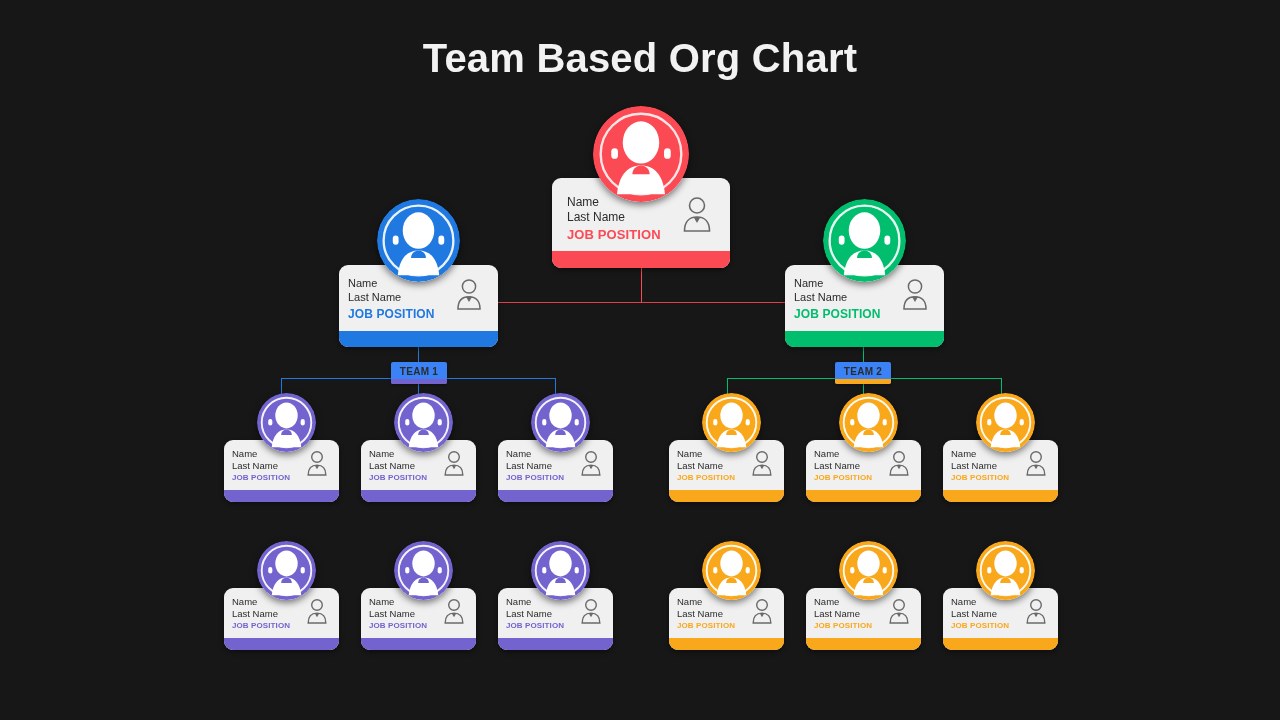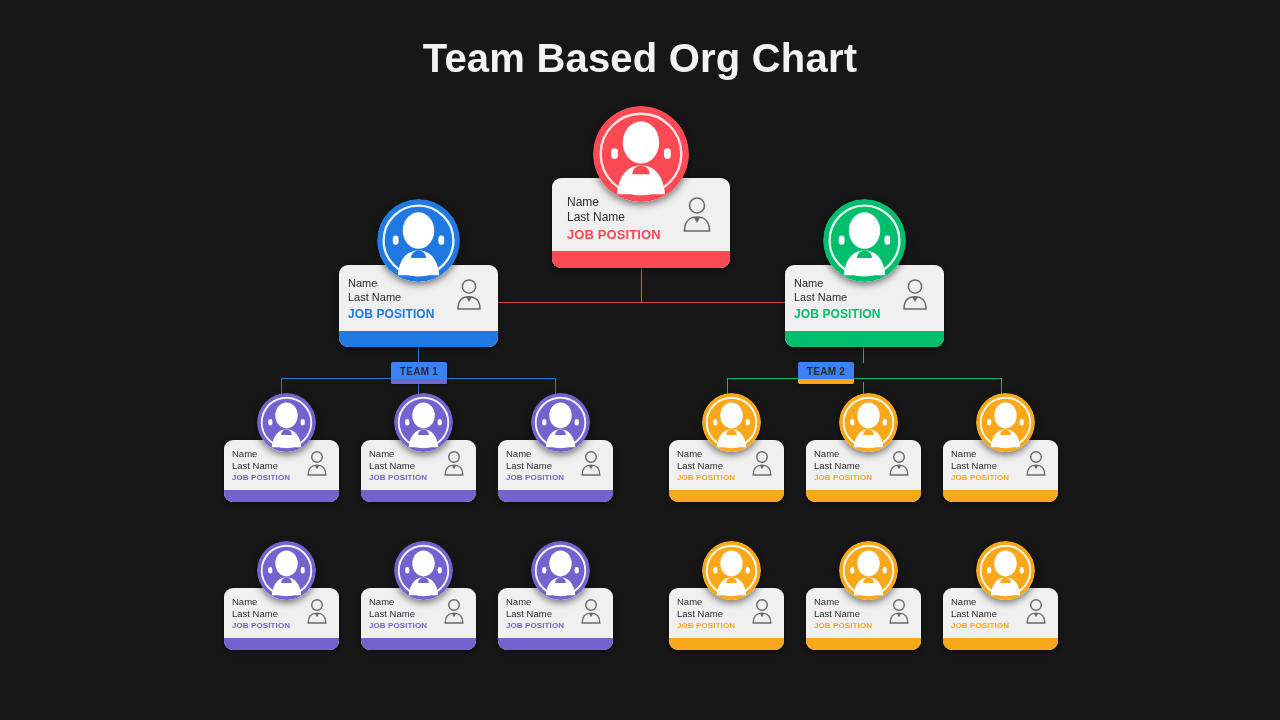--- a/index.html
+++ b/index.html
@@ -129,21 +129,21 @@
   <div class="conn v" style="left:863px; top:382px; height:14px; background:#01bd6e;"></div>
 
   <div class="conn h" style="left:727px; top:378px; width:275px; background:#01bd6e;"></div>
   <div class="conn v" style="left:727px; top:378px; height:18px; background:#01bd6e;"></div>
   <div class="conn v" style="left:1001px; top:378px; height:18px; background:#01bd6e;"></div>
 
   <div class="team-chip" style="left:391px; top:362px; width:56px; height:22px; padding-top:4px;">
     <span class="lbl">TEAM 1</span>
     <span class="chip-accent" style="background:#7263cf;"></span>
   </div>
-  <div class="team-chip" style="left:798px; top:362px; width:56px; height:22px; padding-top:4px;">
+  <div class="team-chip" style="left:835px; top:362px; width:56px; height:22px; padding-top:4px;">
     <span class="lbl">TEAM 2</span>
     <span class="chip-accent" style="background:#f9a71b;"></span>
   </div>
 
   <div class="node">
     <div class="card" style="left:552px; top:178px; width:178px; height:90px;">
       <div class="txt nm" style="left:15px; top:17px; font-size:12px;">Name</div>
       <div class="txt nm" style="left:15px; top:32px; font-size:12px;">Last Name</div>
       <div class="txt job" style="left:15px; top:49px; font-size:13px; color:#fc4a55;">JOB POSITION</div>
       <div class="badge" style="right:16px; top:18px;">

